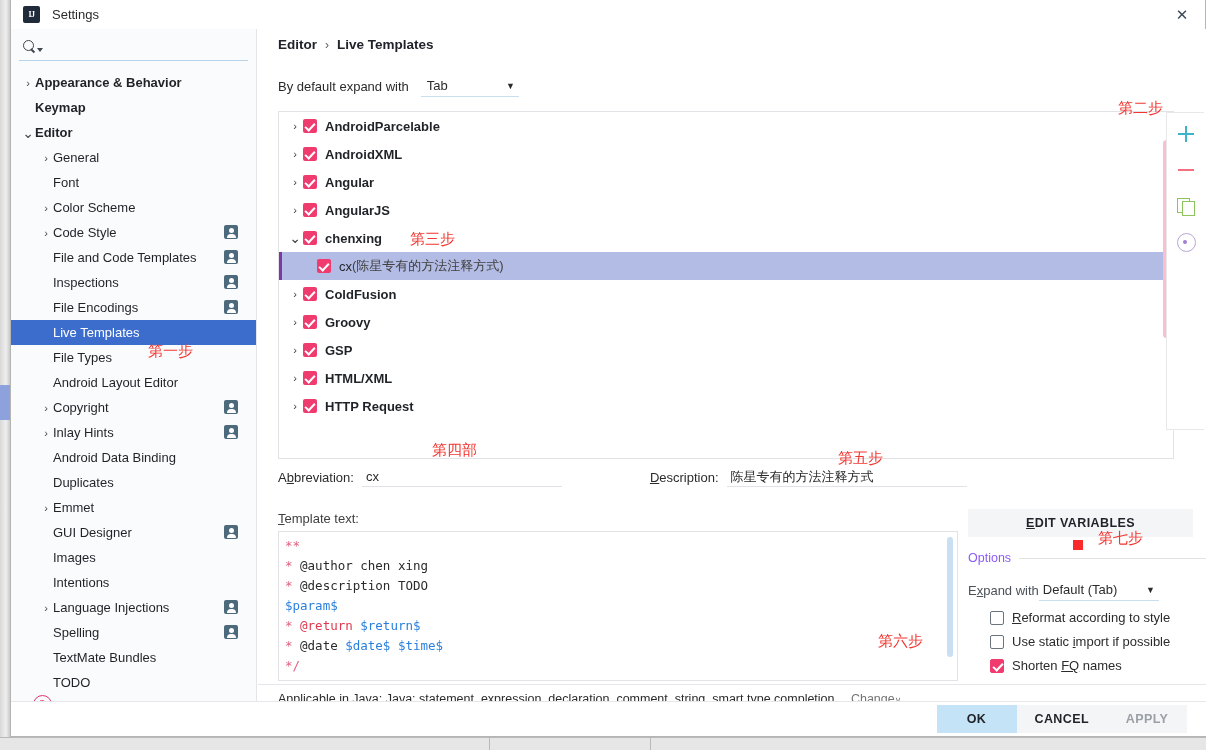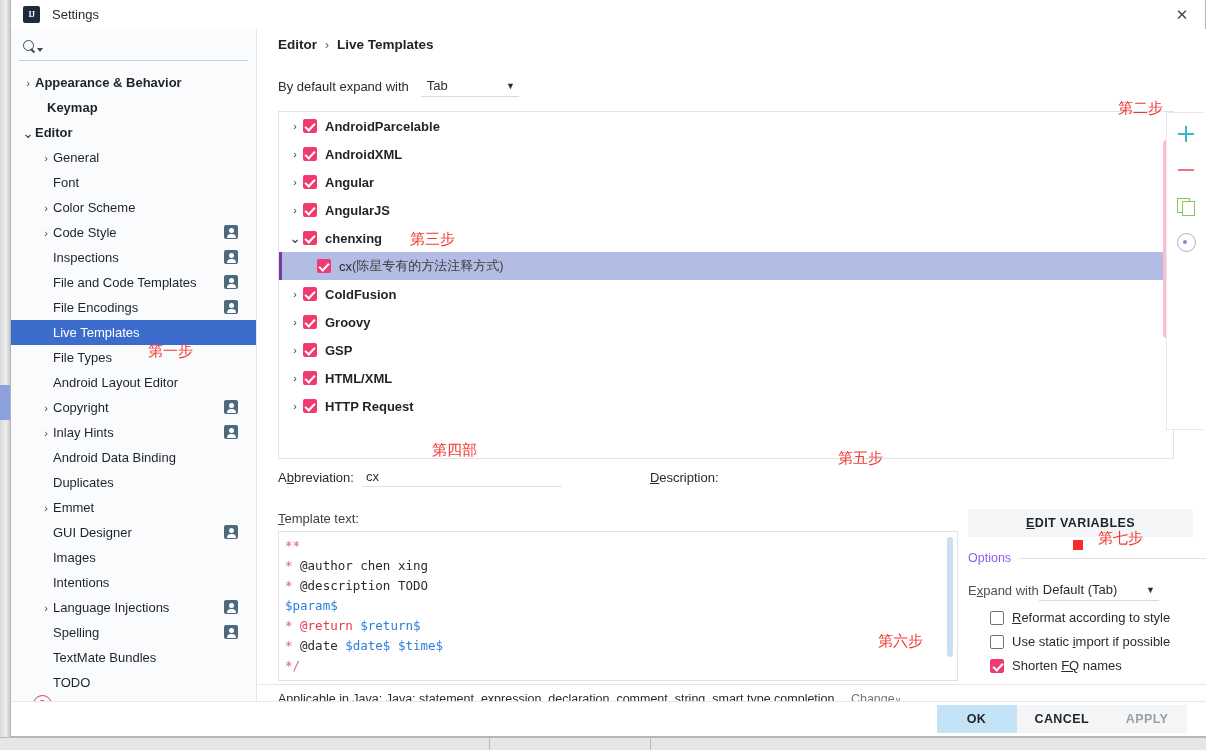--- a/index.html
+++ b/index.html
@@ -134,21 +134,21 @@
   .person-icon::before {
     content:""; position:absolute; left:4.5px; top:2.5px; width:5px;height:5px;
     border-radius:50%; background:#ffffff;
   }
   .person-icon::after {
     content:""; position:absolute; left:2.5px; top:8.5px; width:9px;height:4px;
     border-radius: 4px 4px 0 0; background:#ffffff;
   }
   .indent1 { padding-left: 28px; }
   .indent1-na { padding-left: 42px; }
-  .indent0-na { padding-left: 36px; }
+  .indent0-na { padding-left: 24px; }
 
   .help-btn {
     position: absolute; left: 22px; top: 666px;
     width: 19px; height: 19px; border-radius: 50%;
     border: 1.6px solid #e5336e; color: #e5336e;
     font-size: 12px; font-weight: bold;
     display:flex; align-items:center; justify-content:center;
     cursor:pointer; background:#fafbfc;
     font-family: "Liberation Serif", serif;
   }
@@ -420,25 +420,25 @@
           <div class="tnode indent1">
             <span class="arrow">›</span>
             <span class="lbl">Color Scheme</span>
           </div>
           <div class="tnode indent1">
             <span class="arrow">›</span>
             <span class="lbl">Code Style</span>
             <span class="person-icon"></span>
           </div>
           <div class="tnode indent1-na">
+            <span class="lbl">File and Code Templates</span>
+            <span class="person-icon"></span>
+          </div>
+          <div class="tnode indent1-na">
             <span class="lbl">Inspections</span>
-            <span class="person-icon"></span>
-          </div>
-          <div class="tnode indent1-na">
-            <span class="lbl">File and Code Templates</span>
             <span class="person-icon"></span>
           </div>
           <div class="tnode indent1-na">
             <span class="lbl">File Encodings</span>
             <span class="person-icon"></span>
           </div>
           <div class="tnode sel indent1-na">
             <span class="lbl">Live Templates</span>
           </div>
           <div class="tnode indent1-na">
@@ -570,20 +570,21 @@
               <span class="tname">HTTP Request</span>
             </div>
           </div>
         <div class="tplscroll"></div>
       </div>
 
       <div class="fieldrow">
         <span class="flab">A<u>b</u>breviation:</span>
         <input class="finput" id="abbrev-field" value="cx" style="">
         <span class="flab" style="margin-left:88px"><u>D</u>escription:</span>
+        <input class="finput" id="desc-field" value="陈星专有的方法注释方式" style="">
       </div>
 
       <div class="tmpl-label"><u>T</u>emplate text:</div>
       <div class="editor" id="template-editor"><div><span class="c-ast">**</span></div><div><span class="c-ast">*</span><span> @author chen xing</span></div><div><span class="c-ast">*</span><span> @description TODO</span></div><div><span class="c-var">$param$</span></div><div><span class="c-ast">*</span><span> </span><span class="c-tag">@return</span><span> </span><span class="c-var">$return$</span></div><div><span class="c-ast">*</span><span> @date </span><span class="c-var">$date$</span><span> </span><span class="c-var">$time$</span></div><div><span class="c-ast">*/</span></div></div>
       <div class="edscroll"></div>
 
       <button class="edit-vars-btn"><u>E</u>DIT VARIABLES</button>
 
       <div class="optwrap">
         <div class="optlegend">

